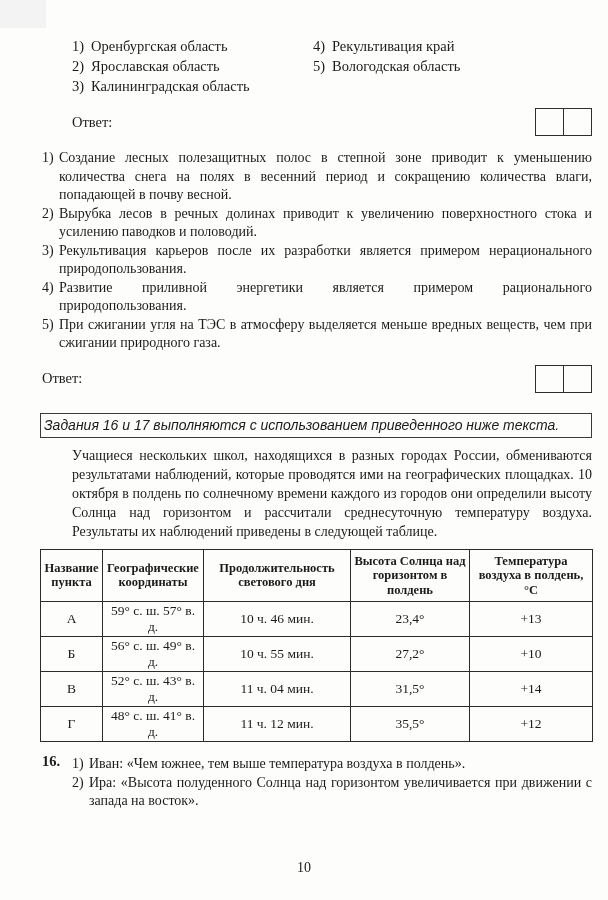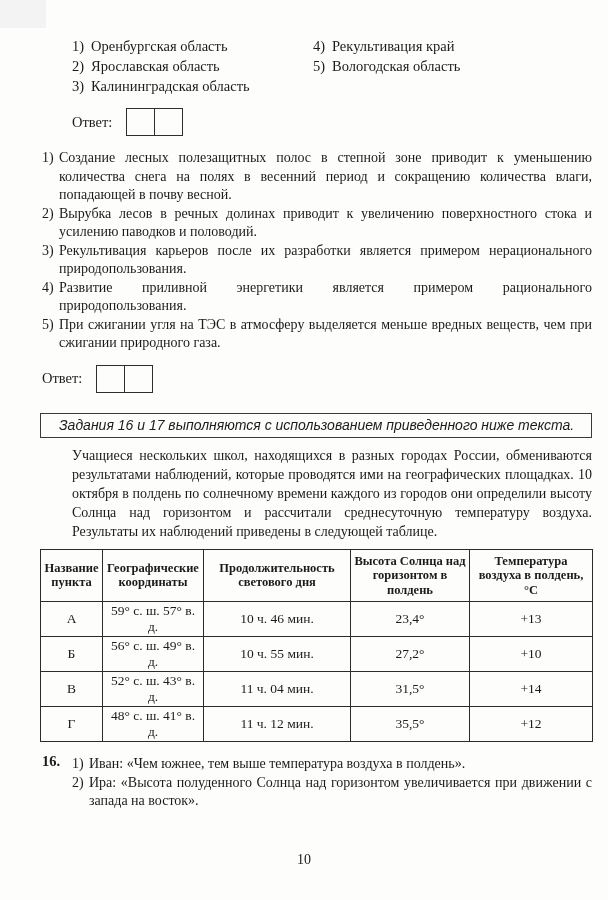--- a/index.html
+++ b/index.html
@@ -17,60 +17,60 @@
 
   
   .two-col{display:flex;margin-left:30px;font-size:14.5px;line-height:20px;}
   .col-left{width:241px;flex:none;}
   .col-right{flex:1;}
   .opt-row{display:flex;}
   .opt-num{width:19px;flex:none;}
   .opt-text{flex:1;}
 
   
-  .answer-row{display:flex;align-items:center;margin-left:30px;margin-top:12px;margin-bottom:10px;height:28px;}
+  .answer-row{display:flex;align-items:center;margin-left:30px;margin-top:12px;margin-bottom:10px;height:28px;justify-content:space-between;}
   .answer-label{font-size:14.5px;margin-right:14px;}
   .answer-boxes{display:flex;}
   .answer-box{width:27px;height:26px;border:1px solid #2e2e2e;background:#fdfdfc;}
   .answer-box + .answer-box{margin-left:-1px;}
 
   
   .question{display:flex;margin-top:2px;}
   .q-num{width:30px;flex:none;font-weight:bold;font-size:14.5px;line-height:19px;}
   .q-body{flex:1;}
   .q-prompt{font-size:14px;line-height:19px;text-align:justify;}
   .q-options{margin-top:3px;}
   .q-opt{display:flex;font-size:14px;line-height:18.5px;}
   .q-opt .opt-num{width:17px;}
   .q-opt .opt-text{text-align:justify;}
 
   
   .instruction-box{
     margin:10px 0 8px -2px;
     border:1px solid #3a3a3a;
-    padding:2px 9px 3px 18px;
+    padding:2px 9px 3px 3px;
     font-family:"Liberation Sans", sans-serif;
     font-style:italic;
     font-size:14px;
     line-height:18px;
     background:#fdfdfc;
   }
 
   .intro{font-size:14px;line-height:19px;text-align:justify;margin:6px 0 8px 30px;font-family:Liberation Serif, serif;}
 
   
   table.obs{border-collapse:collapse;margin-left:-2px;width:552px;table-layout:fixed;}
   table.obs th, table.obs td{border:1px solid #2b2b2b;text-align:center;vertical-align:middle;}
   table.obs th{font-size:12.5px;font-weight:bold;line-height:14.5px;padding:4px 2px;}
   table.obs td{font-size:13.5px;padding:1px 2px;height:18px;}
   .cw1{width:62px;}.cw2{width:101px;}.cw3{width:147px;}.cw4{width:119px;}.cw5{width:123px;}
 
   .q16-block{margin-top:10px;}
   .page-number{
-    position:absolute;left:0;right:0;bottom:32px;
+    position:absolute;left:0;right:0;bottom:24px;
     text-align:center;font-size:14px;
   }
 </style>
 </head>
 <body>
 
 <div class="page">
   <div class="corner-mark"></div>
 
   <div class="content">

